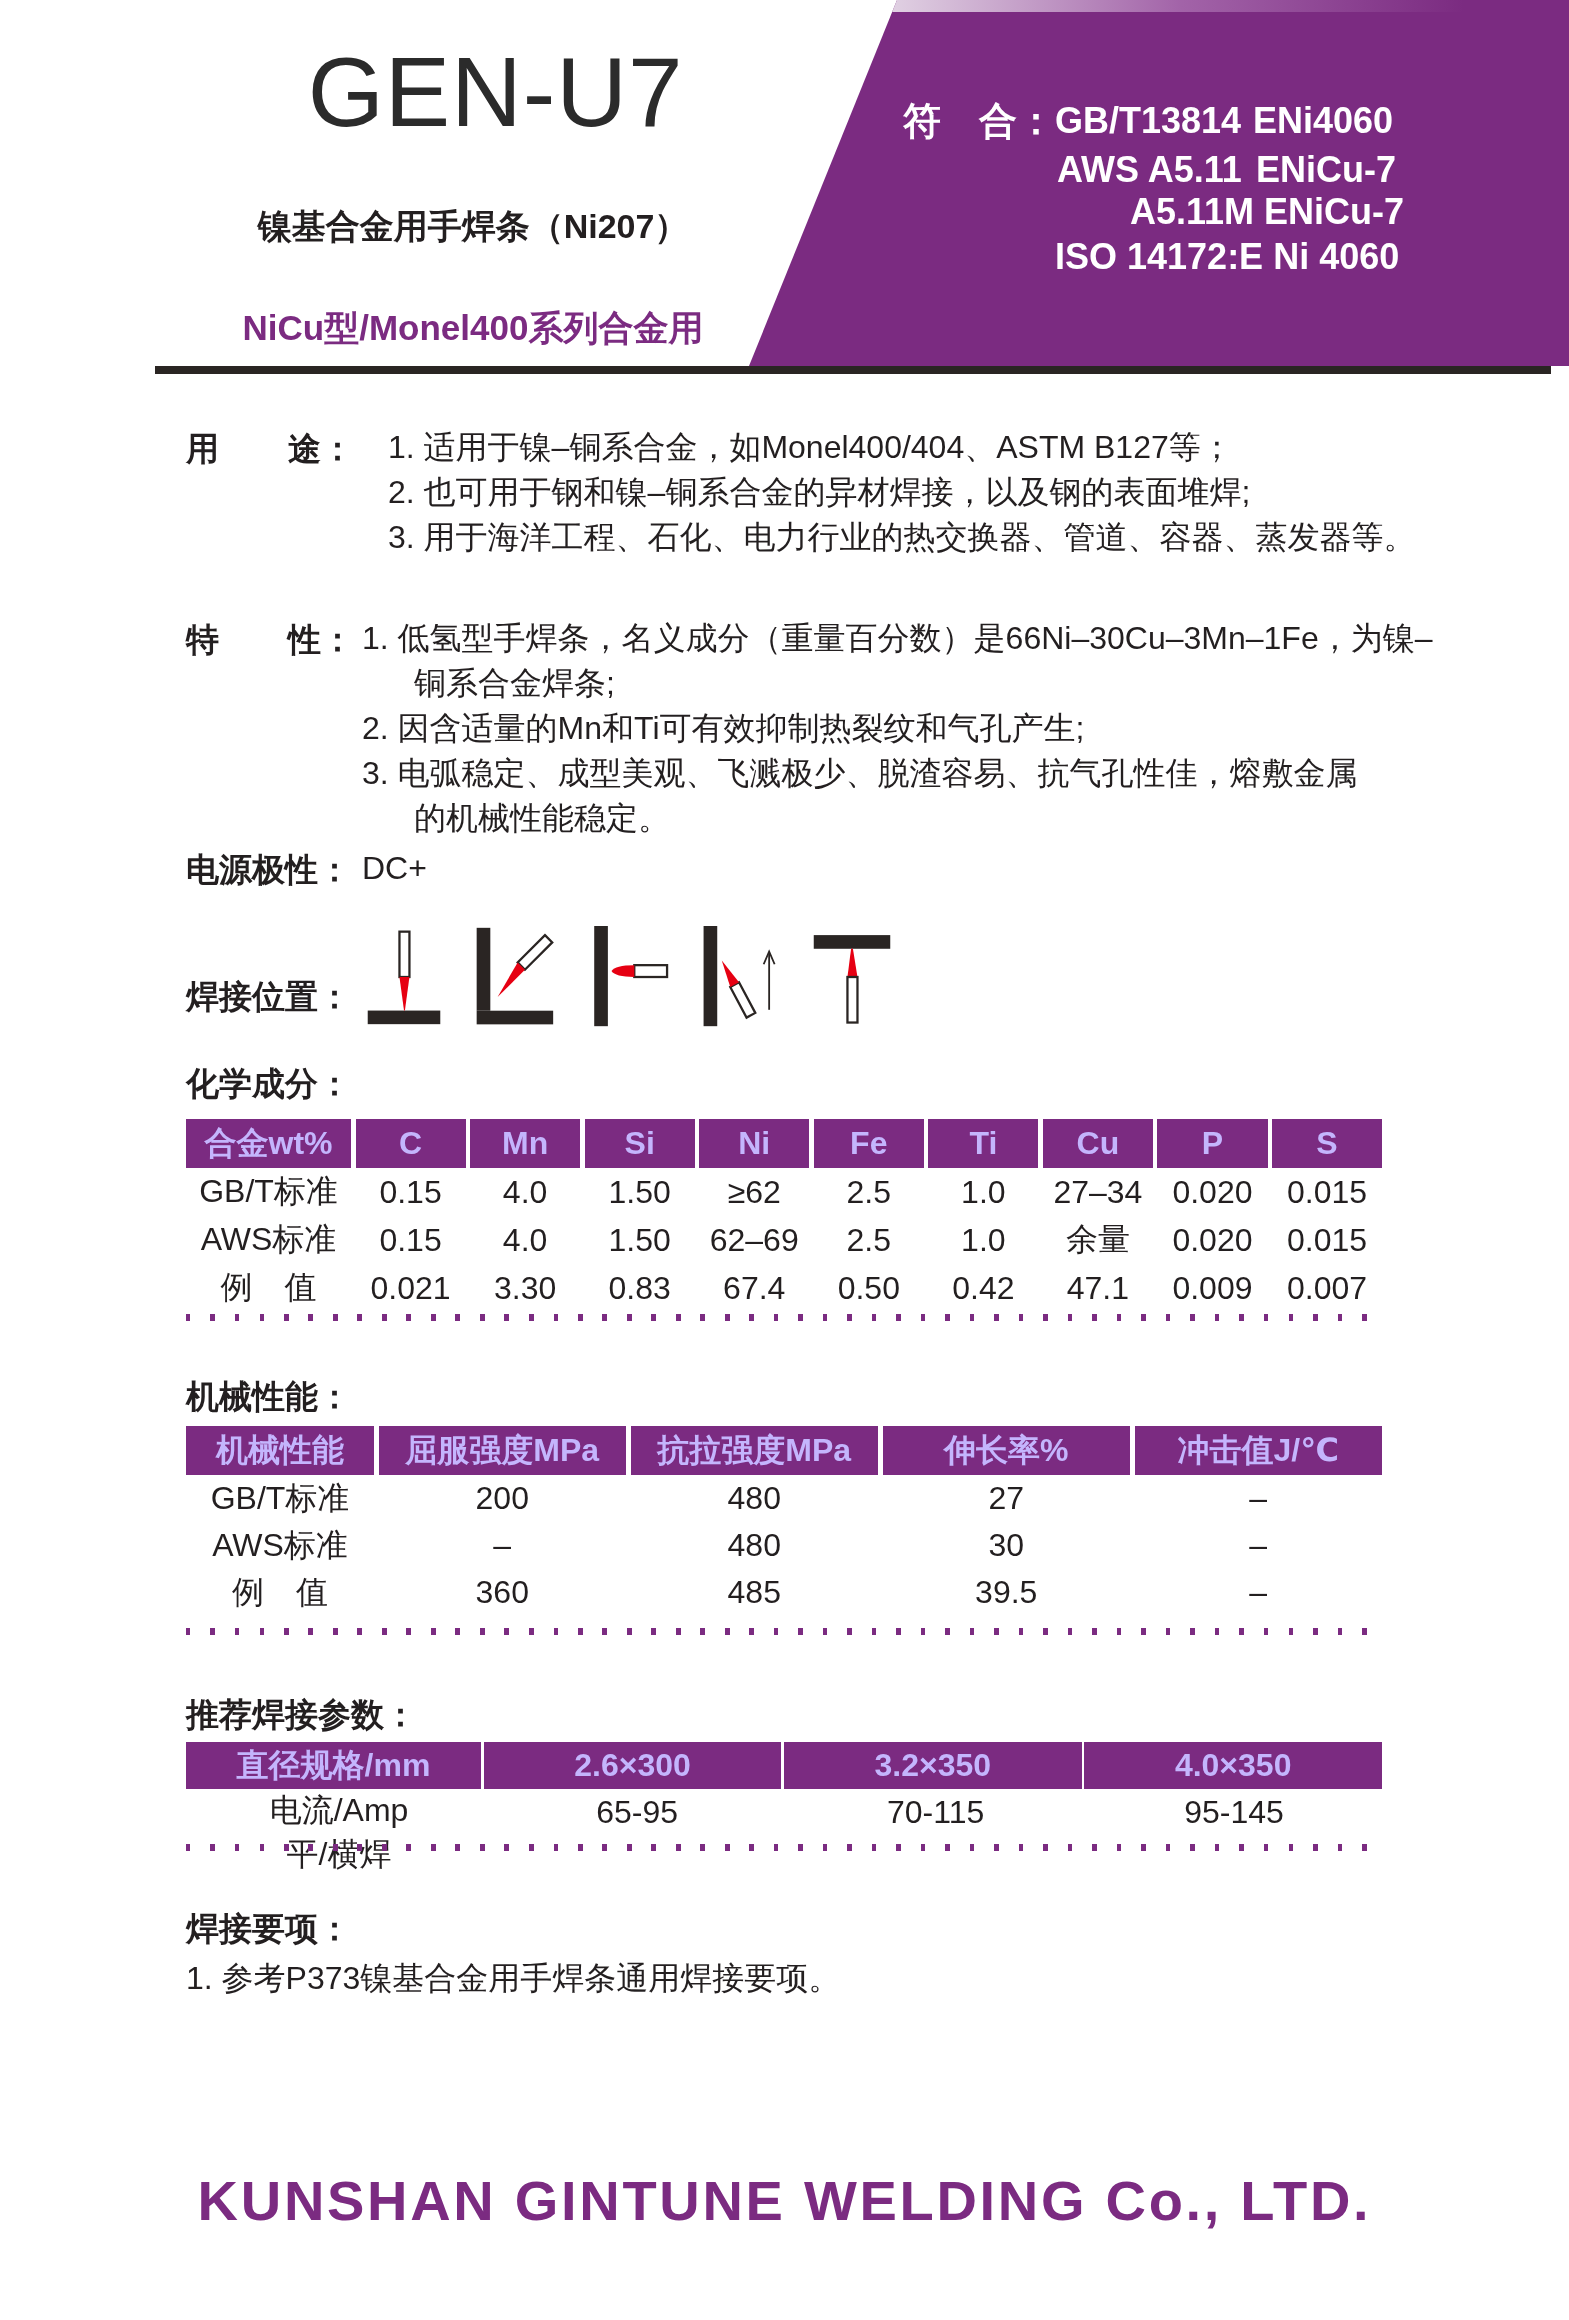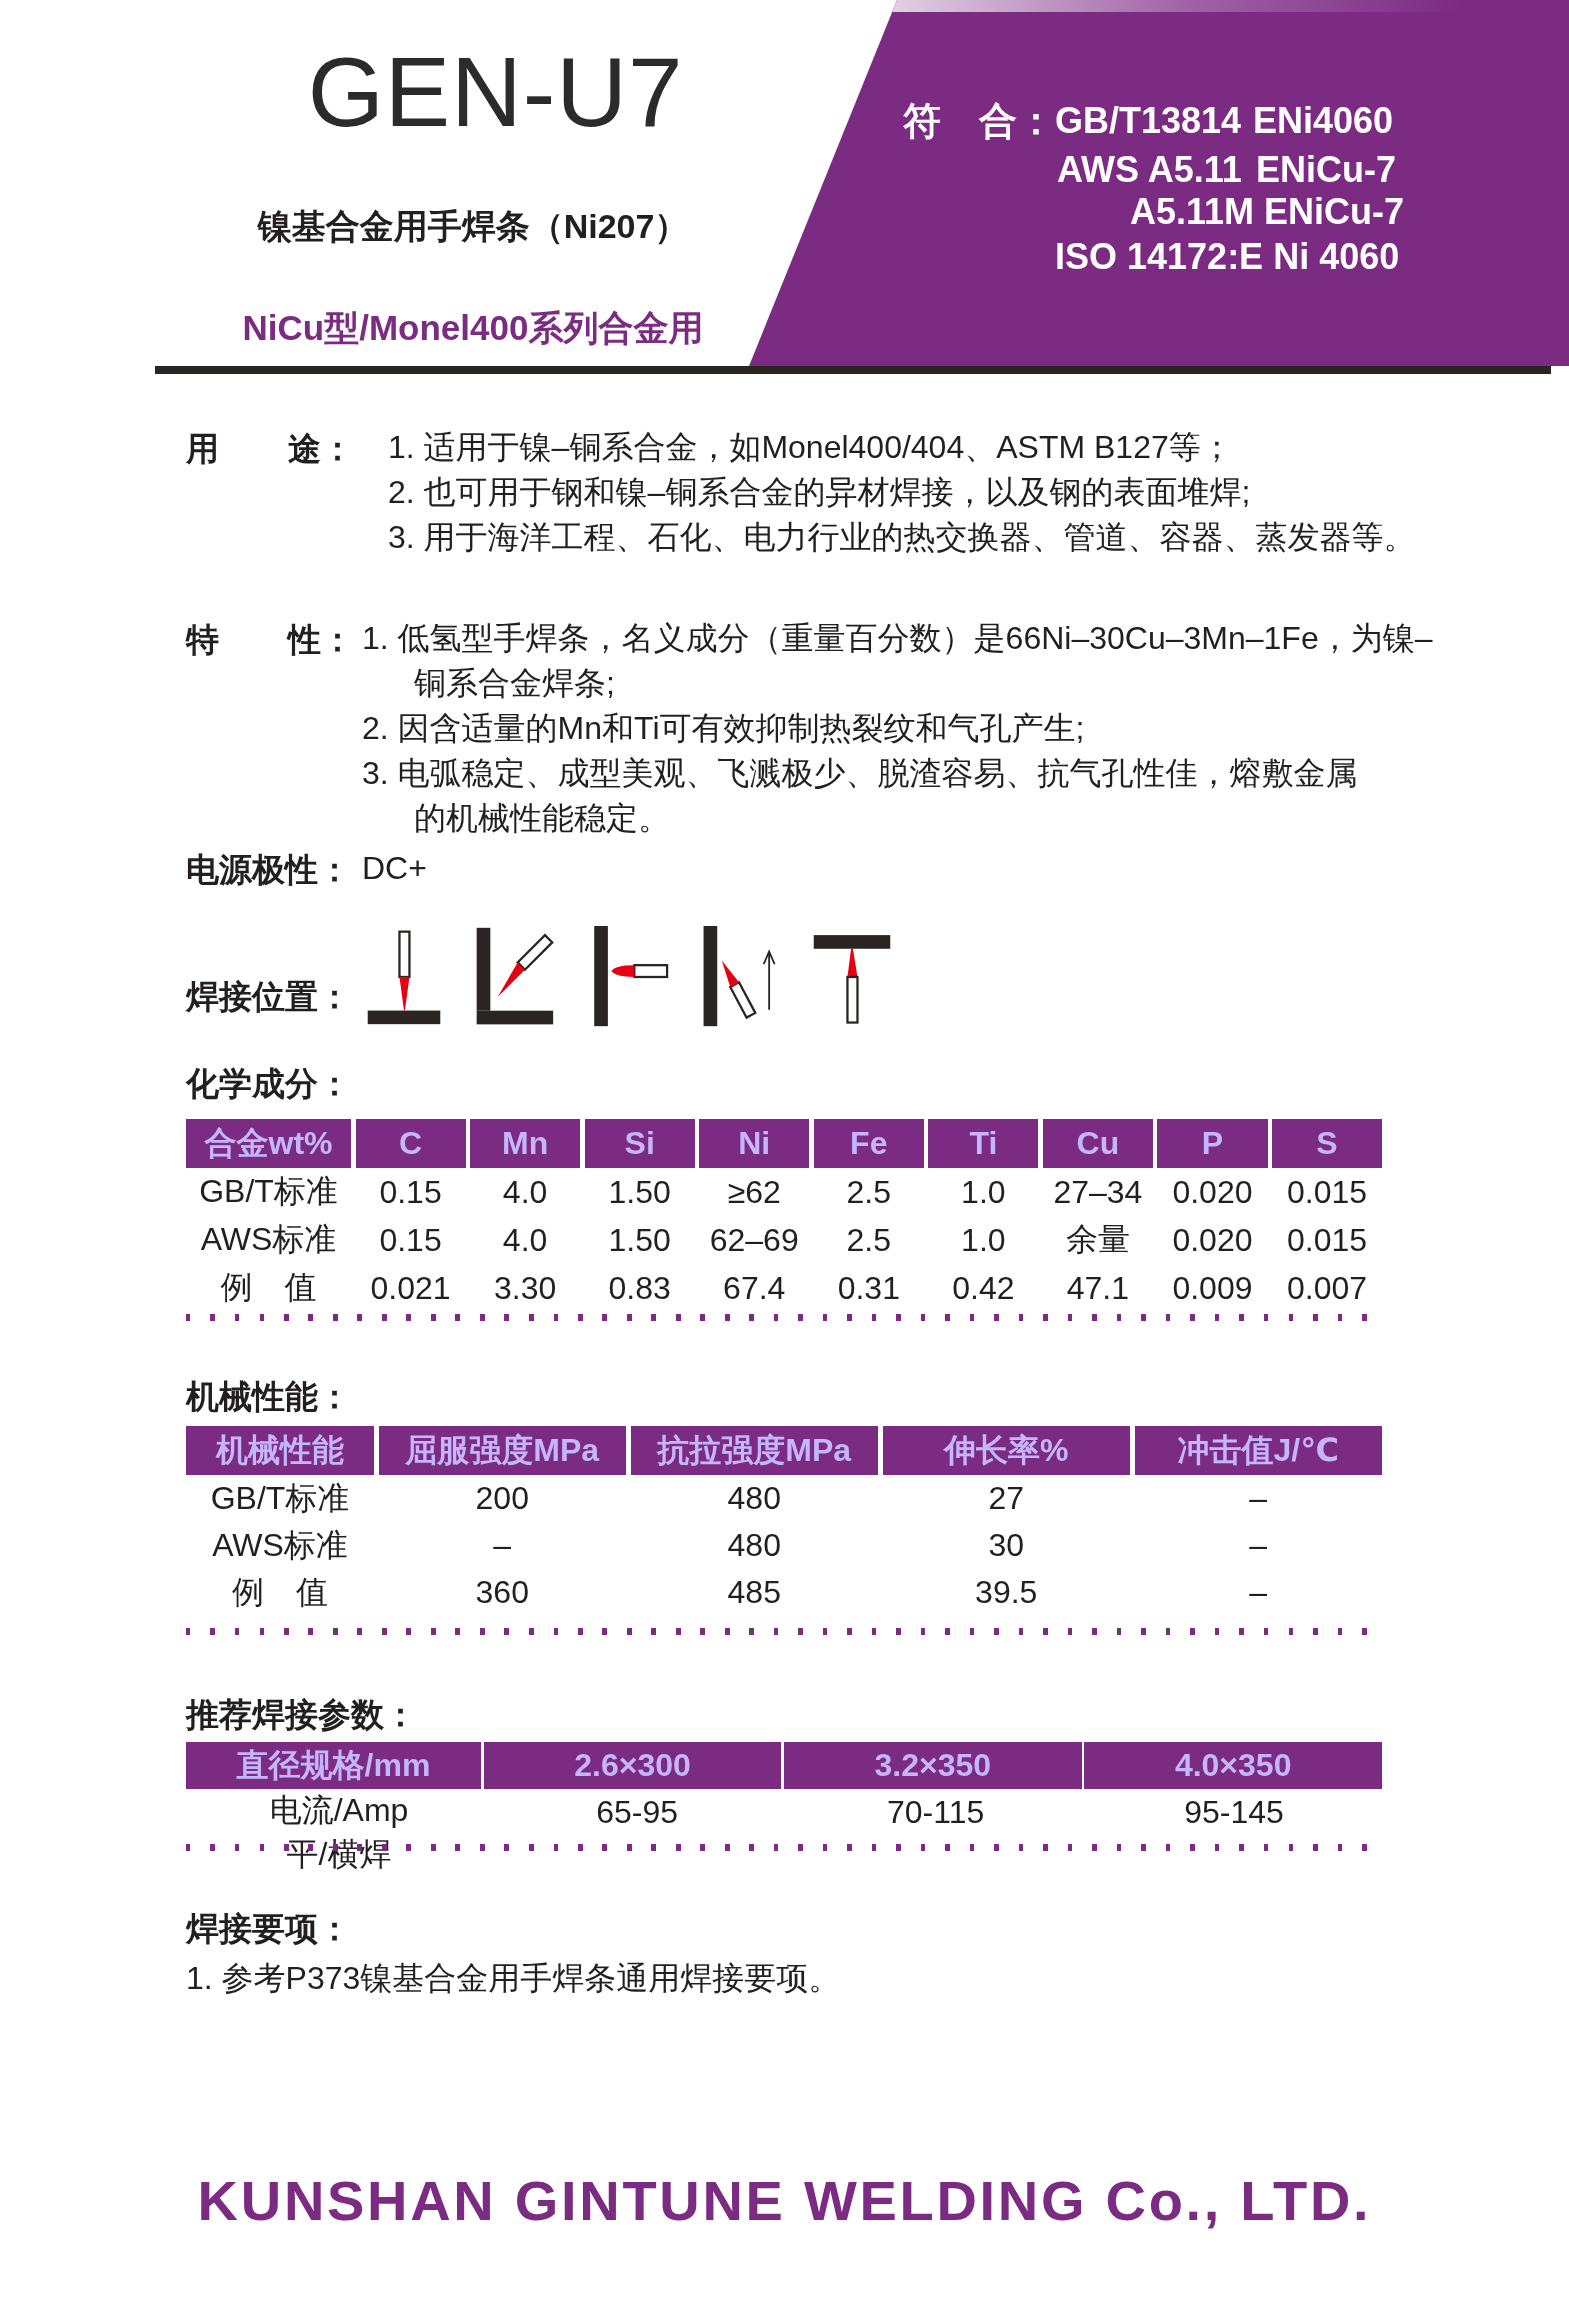--- a/index.html
+++ b/index.html
@@ -171,21 +171,21 @@
       <div class="td cf">余量</div>
       <div class="td cf">0.020</div>
       <div class="td cf">0.015</div>
     </div>
     <div class="trow h53">
       <div class="td c0">例　值</div>
       <div class="td cf">0.021</div>
       <div class="td cf">3.30</div>
       <div class="td cf">0.83</div>
       <div class="td cf">67.4</div>
-      <div class="td cf">0.31</div>
+      <div class="td cf">0.50</div>
       <div class="td cf">0.42</div>
       <div class="td cf">47.1</div>
       <div class="td cf">0.009</div>
       <div class="td cf">0.007</div>
     </div>
   </div>
   <div class="dots" style="top:1314px;"></div>
 
   <div class="abs lbl" style="left:186px;top:1375px;">机械性能：</div>
   <div class="tbl" style="top:1426px;">

